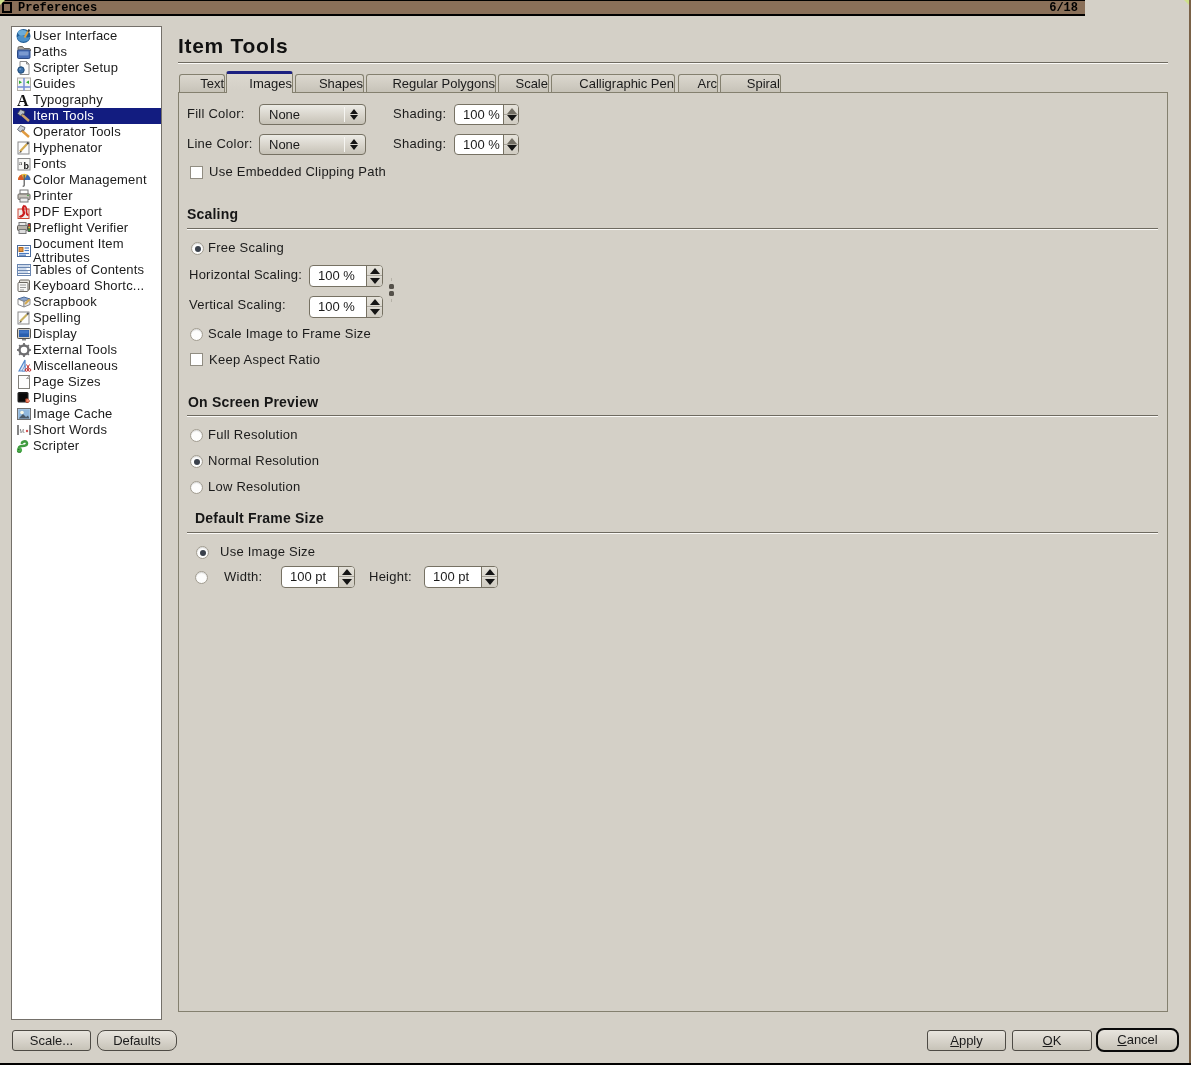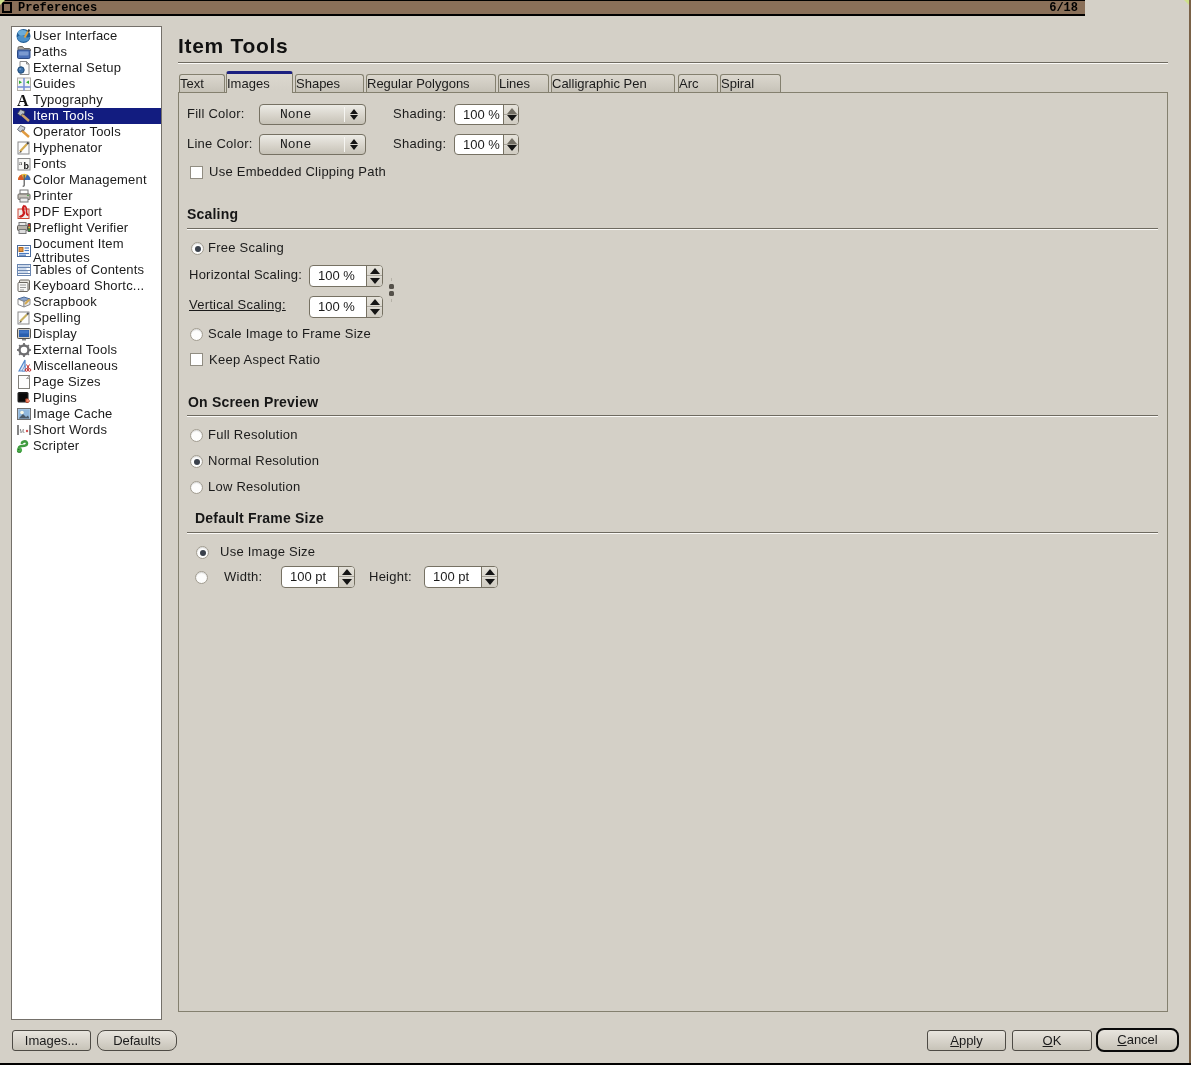--- a/index.html
+++ b/index.html
@@ -27,28 +27,28 @@
 .btn { position:absolute; height:21px; border:1px solid #4e4b45; border-radius:3px; background:linear-gradient(#e8e5de,#d6d2c9 55%,#c7c3b8); text-align:center; line-height:19px; }
 #btnCancel { border:2px solid #0a0a0a; height:24px; line-height:20px; border-radius:8px; }
 u.k { text-decoration:underline; }
 
 
 #heading { position:absolute; left:178px; top:34px; height:24px; line-height:24px; font-size:21px; font-weight:bold; letter-spacing:0.7px; color:#111; }
 .hrule { position:absolute; height:2px; border-top:1px solid #6e6a60; border-bottom:1px solid #fbfaf7; }
 #hr1 { left:178px; top:62px; width:990px; }
 
 
-.tab { position:absolute; border:1px solid #84806f; border-bottom:none; border-radius:3px 3px 0 0; background:linear-gradient(#dbd7ce,#cdc9bf 70%,#c6c2b7); text-align:left; }
+.tab { position:absolute; border:1px solid #84806f; border-bottom:none; border-radius:3px 3px 0 0; background:linear-gradient(#dbd7ce,#cdc9bf 70%,#c6c2b7); text-align:right; }
 .tab.unsel { top:74px; height:18px; line-height:17px; }
 .tab.sel { top:71px; height:22px; line-height:19px; background:linear-gradient(#dcd8cf,#d4d0c7 85%); border-top:3px solid #1c2080; border-radius:3px 3px 0 0; z-index:3; }
 #pane { position:absolute; left:178px; top:92px; width:990px; height:920px; border:1px solid #84806f; background:#d4d0c7; }
 
 
 .combo { position:absolute; width:107px; height:21px; border:1px solid #767163; border-radius:4px; background:linear-gradient(#ecebe5,#d8d4cb 55%,#c6c2b7); }
-.combo .ct { position:absolute; left:20px; top:1px; height:28px; line-height:18px;font-family:Liberation Mono, monospace; }
+.combo .ct { position:absolute; left:9px; top:1px; height:28px; line-height:18px; }
 .combo .sep { position:absolute; right:20px; top:2px; bottom:2px; width:1px; background:#f6f5f1; }
 .arrup { position:absolute; width:0; height:0; border-left:4px solid transparent; border-right:4px solid transparent; border-bottom:5px solid #141414; }
 .arrdn { position:absolute; width:0; height:0; border-left:4px solid transparent; border-right:4px solid transparent; border-top:5px solid #141414; }
 .spin { position:absolute; border:1px solid #767163; border-radius:4px; background:#fff;padding-left:11px; }
 .spin .sv { position:absolute; left:8px; top:1px; height:17px; line-height:17px; }
 .spin .sb { position:absolute; right:0; top:0; bottom:0; border-left:1px solid #767163; border-radius:0 3px 3px 0; background:linear-gradient(#e5e2da,#d0ccc2); }
 .spin .sb .mid { position:absolute; left:0; right:0; top:calc(50% - 1px); height:2px; background:linear-gradient(#8f8a7e,#f8f7f3); }
 .spin .sb .arrup { border-left-width:5px; border-right-width:5px; border-bottom-width:6px; }
 .spin .sb .arrdn { border-left-width:5px; border-right-width:5px; border-top-width:6px; }
 .radio { position:absolute; width:13px; height:13px; border-radius:50%; background:#fdfdfc; border:1px solid #a19c90; box-shadow:inset 0 1px 1px rgba(0,0,0,0.15); }
@@ -88,21 +88,21 @@
         </svg></span>
       <span class="tx">Paths</span>
     </div>
 <div class="row" style="top:33px;">
       <span class="ic"><svg width="16" height="16">
           <path d="M4 1.5 h6.5 l2.5 2.5 v10.5 h-9 z" fill="#fcfcfc" stroke="#8a8a8a"></path>
           <path d="M10.5 1.5 l2.5 2.5 h-2.5 z" fill="#d8d8d8" stroke="#8a8a8a"></path>
           <circle cx="5" cy="10" r="3.2" fill="#3a6ea8" stroke="#1c4a78"></circle>
           <ellipse cx="4.2" cy="9" rx="1.2" ry="0.8" fill="#7aa8d4"></ellipse>
         </svg></span>
-      <span class="tx">External Setup</span>
+      <span class="tx">Scripter Setup</span>
     </div>
 <div class="row" style="top:49px;">
       <span class="ic"><svg width="16" height="16">
           <rect x="1.5" y="2" width="13" height="12.5" fill="#f4f4f2" stroke="#b0aca4"></rect>
           <line x1="8" y1="2" x2="8" y2="14.5" stroke="#7a93d8" stroke-width="1.6"></line>
           <line x1="1.5" y1="11" x2="14.5" y2="11" stroke="#7a93d8" stroke-width="1.6"></line>
           <path d="M3 4.5 l3 1.8 -3 1.8 z" fill="#2fae2f"></path>
           <path d="M13 4.5 l-3 1.8 3 1.8 z" fill="#2fae2f"></path>
         </svg></span>
       <span class="tx">Guides</span>
@@ -308,34 +308,34 @@
       <span class="ic"><svg width="16" height="16">
           <path d="M3 12 Q2 8 6 8 Q11 8 11 5.5 Q11 3 8 3.5 Q5.5 4 6 6" fill="none" stroke="#3f9b3f" stroke-width="2.6"></path>
           <circle cx="3.5" cy="12" r="2.6" fill="#4aae4a"></circle>
           <circle cx="2.8" cy="11.3" r="0.5" fill="#111"></circle>
           <path d="M1 13.5 q1.5 1.5 4 .5" stroke="#2a7a2a" stroke-width="1" fill="none"></path>
         </svg></span>
       <span class="tx">Scripter</span>
     </div>
 </div>
 
-<div class="btn" style="left:12px; top:1030px; width:79px;">Images...</div>
+<div class="btn" style="left:12px; top:1030px; width:79px;">Scale...</div>
 <div class="btn" style="left:97px; top:1030px; width:80px;border-radius:8px;">Defaults</div>
 <div class="btn" style="left:927px; top:1030px; width:79px;"><u class="k">A</u>pply</div>
 <div class="btn" style="left:1012px; top:1030px; width:80px;"><u class="k">O</u>K</div>
 <div class="btn" id="btnCancel" style="left:1096px; top:1028px; width:83px;"><u class="k">C</u>ancel</div>
 
 <div id="heading">Item Tools</div>
 <div class="hrule" id="hr1"></div>
 
 <div class="tab unsel" style="left:179px; width:46px;">Text</div>
 <div class="tab sel" style="left:226px; width:67px;">Images</div>
 <div class="tab unsel" style="left:295px; width:69px;">Shapes</div>
 <div class="tab unsel" style="left:366px; width:130px;">Regular Polygons</div>
-<div class="tab unsel" style="left:498px; width:51px;">Lines</div>
+<div class="tab unsel" style="left:498px; width:51px;">Scale</div>
 <div class="tab unsel" style="left:551px; width:124px;">Calligraphic Pen</div>
 <div class="tab unsel" style="left:678px; width:40px;">Arc</div>
 <div class="tab unsel" style="left:720px; width:61px;">Spiral</div>
 <div id="pane"></div>
 <div class="abs" style="left:227px; top:92px; width:65px; height:1px; background:#d4d0c7; z-index:4;"></div>
 
 <div class="lbl" style="left:187px; top:105px;">Fill Color:</div>
 <div class="combo" style="left:259px; top:104px;">
   <div class="ct">None</div>
     <div class="sep"></div>
@@ -385,21 +385,21 @@
     <div class="mid"></div>
     <div class="arrup" style="left:3px; top:2px;"></div>
     <div class="arrdn" style="left:3px; bottom:2px;"></div>
   </div>
 </div>
 <div class="abs" style="left:391px; top:278px; width:1px; height:3px; background:#b5b1a7;"></div>
 <div class="abs" style="left:389px; top:284px; width:5px; height:5px; background:#55514a; border-radius:1.5px;"></div>
 <div class="abs" style="left:389px; top:291px; width:5px; height:5px; background:#55514a; border-radius:1.5px;"></div>
 <div class="abs" style="left:391px; top:299px; width:1px; height:3px; background:#b5b1a7;"></div>
 
-<div class="lbl" style="left:189px; top:296px;text-decoration:underline;">Vertical Scaling:</div>
+<div class="lbl" style="left:189px; top:296px;">Vertical Scaling:</div>
 <div class="spin" style="left:309px; top:296px; width:74px; height:22px;">
   <div class="sv">100 %</div>
   <div class="sb" style="width:16px;">
     <div class="mid"></div>
     <div class="arrup" style="left:3px; top:2px;"></div>
     <div class="arrdn" style="left:3px; bottom:2px;"></div>
   </div>
 </div>
 
 <div class="radio" style="left:190px; top:328px;"></div>

